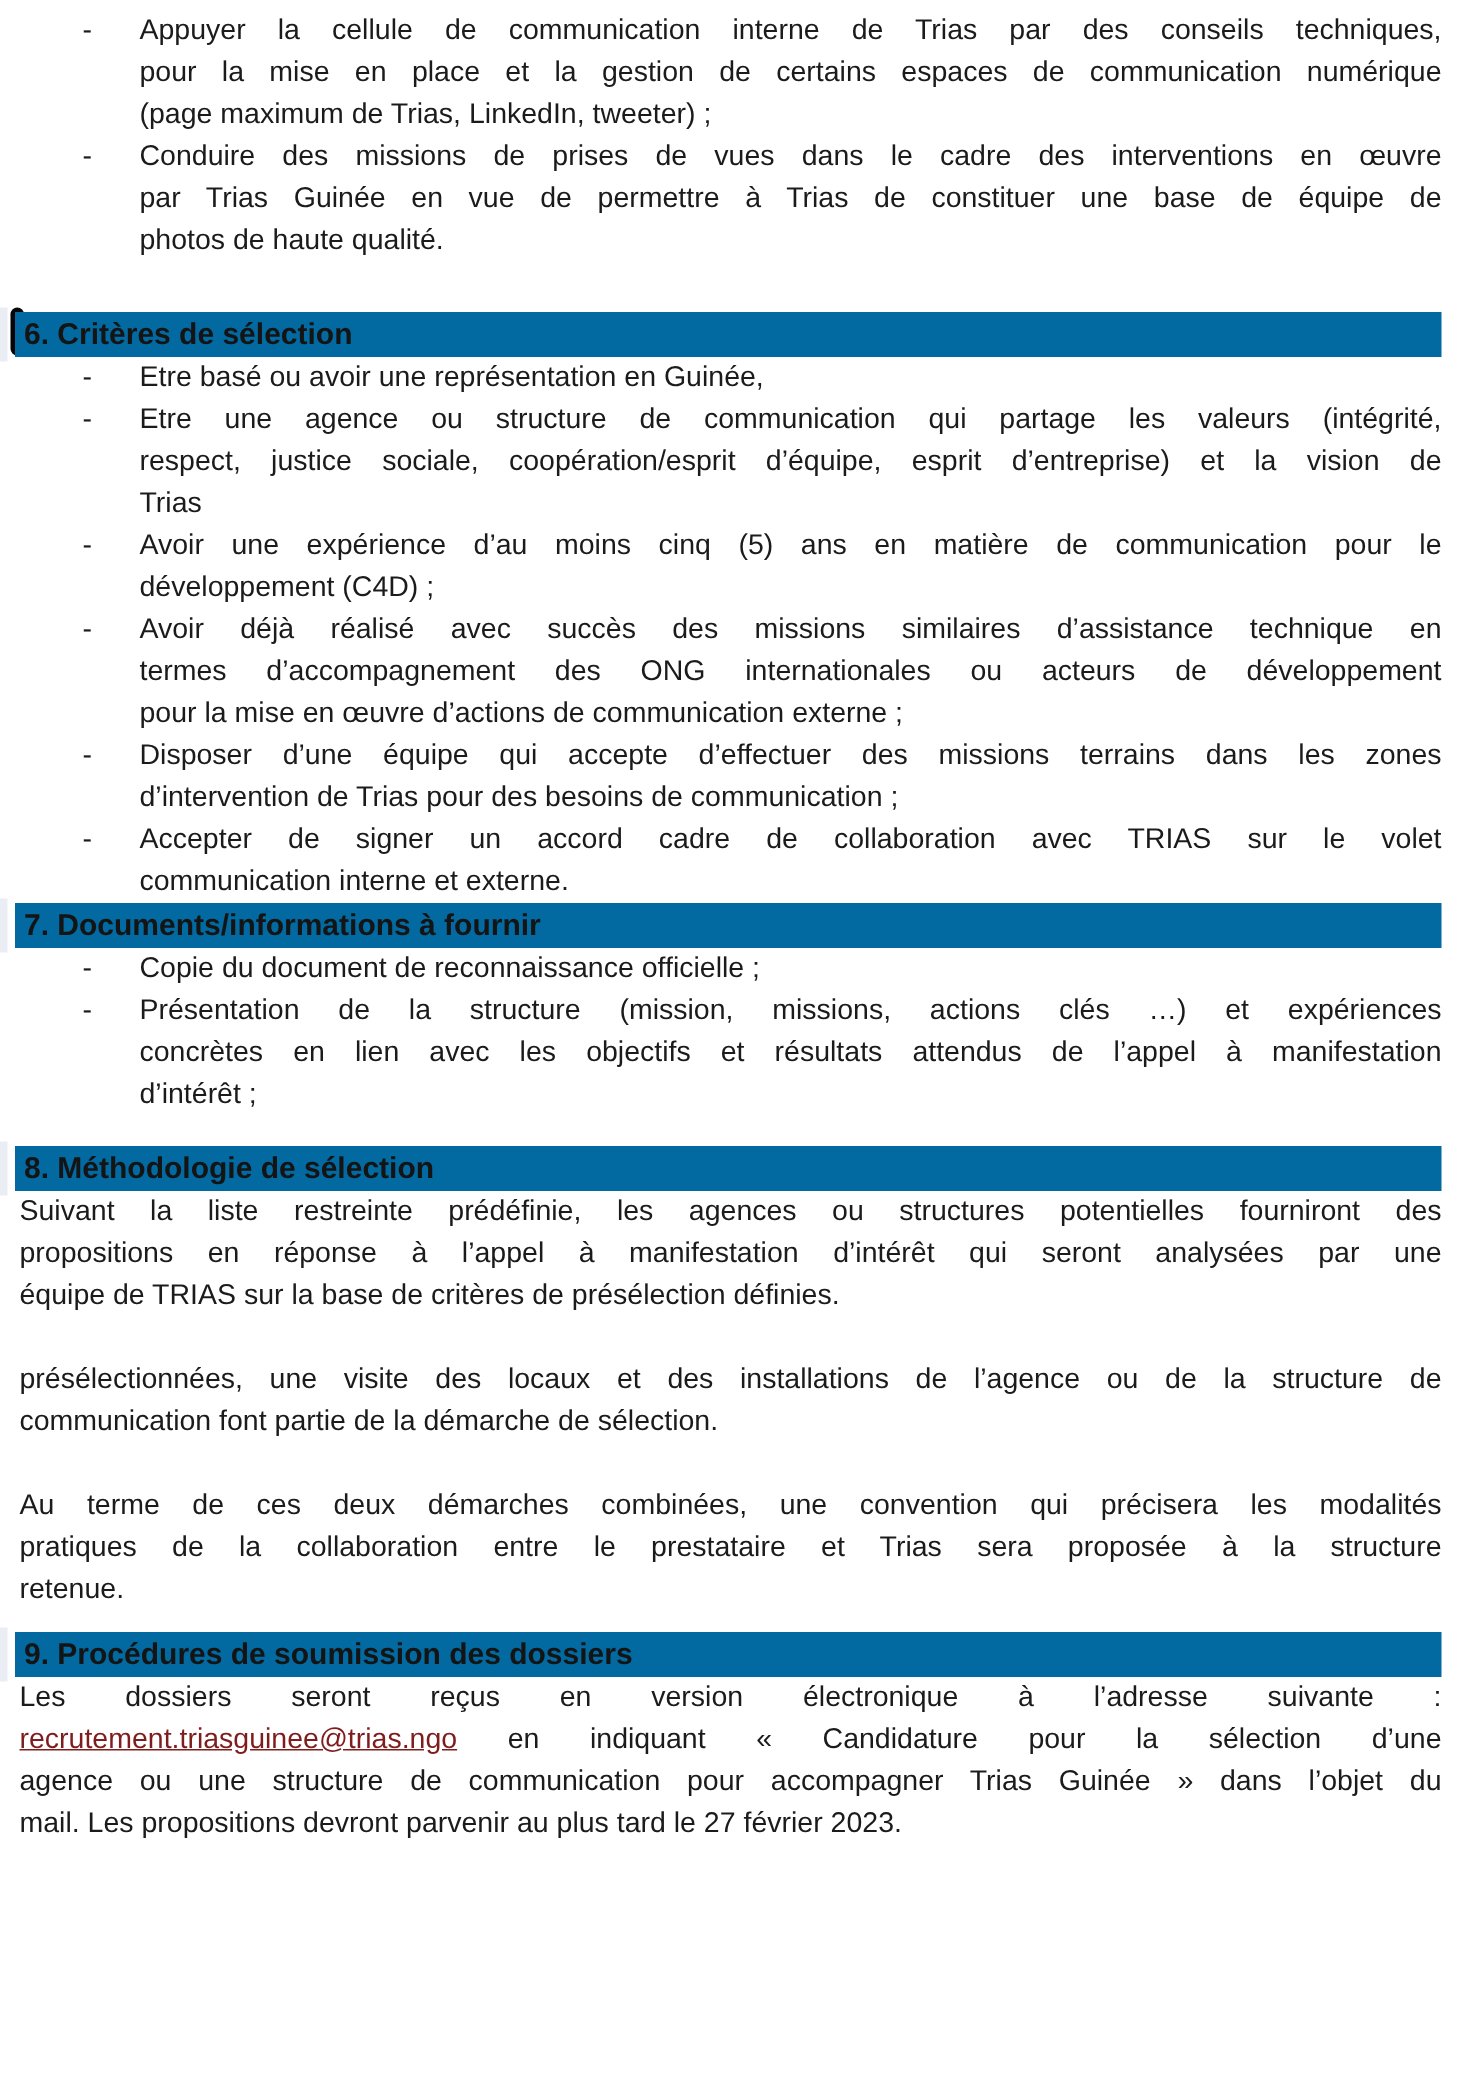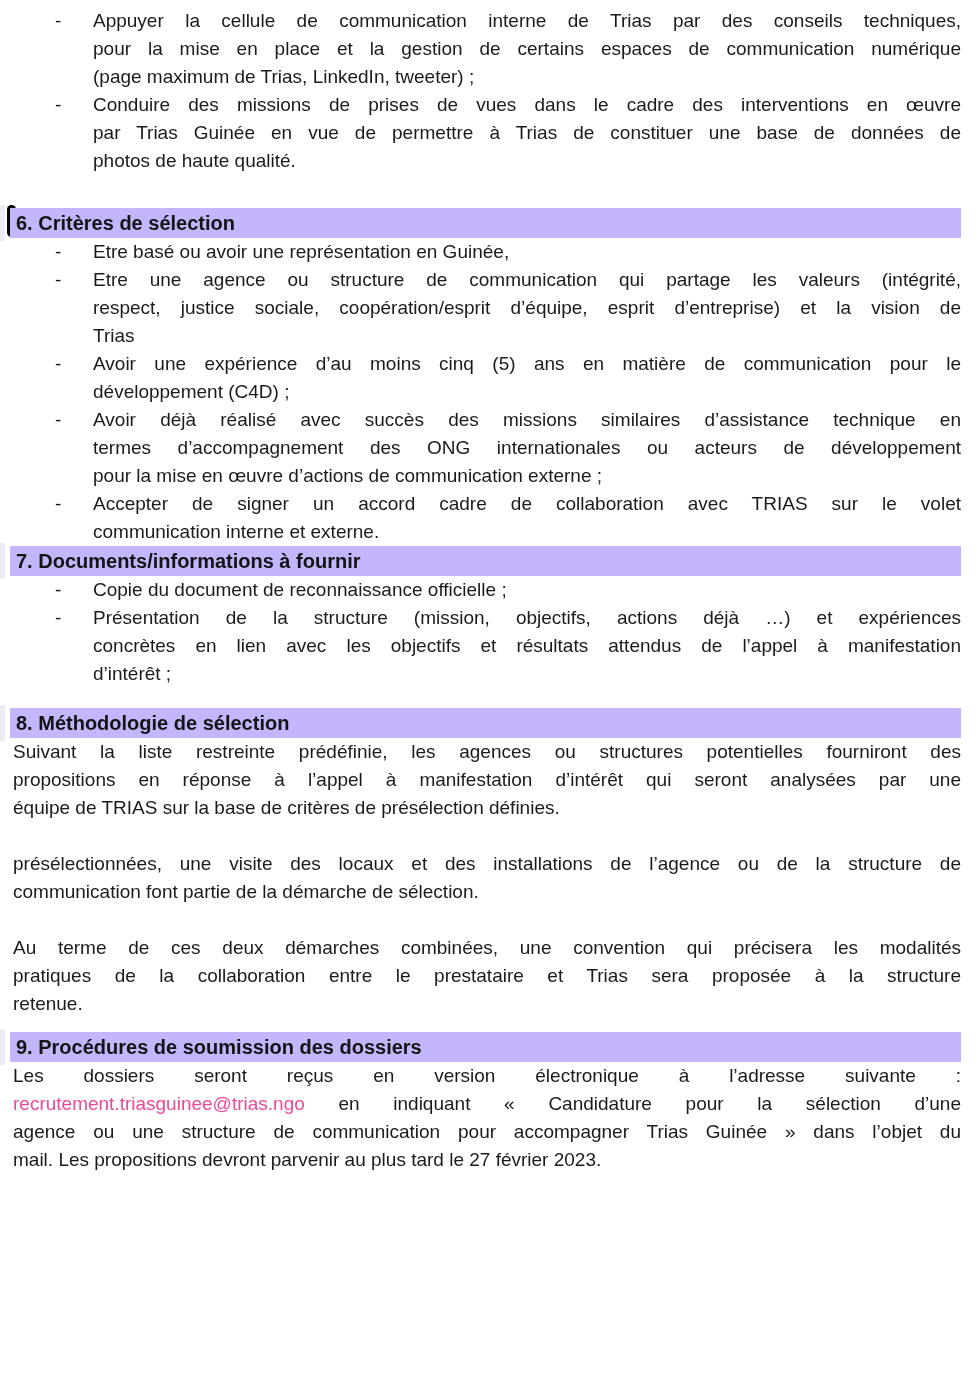--- a/index.html
+++ b/index.html
@@ -24,21 +24,21 @@
     content: "-";
     position: absolute;
     left: 42px; top: 0;
     line-height: 28px;
     color: #1b1b1b;
   }
   .sec-header {
     position: relative;
     display: block;
     margin-left: -3px;
-    background: #c4b5fd;
+    background: #0369a1;
     font-weight: bold;
     font-size: 20px;
     height: 30px;
     line-height: 30px;
     padding-left: 6px;
     box-sizing: border-box;
     color: #141414;
   }
   .sec-header::before {
     content: "";
@@ -47,21 +47,22 @@
     width: 5px; height: 36px;
     background: #eaedf4;
   }
   #h6 { margin-top: 33px; }
   #h7 { margin-top: 0; }
   #h8 { margin-top: 20px; }
   #h9 { margin-top: 14px; }
   .para { margin: 0 0 28px 0; }
   .para.tight { margin-bottom: 0; }
   a.email-link {
-    color: #ec4899;
+    color: #7f1d1d;
+    text-decoration: underline;
     cursor: pointer;
   }
   .ink-blot {
     position: absolute;
     left: 7px; top: 205px;
     width: 9px; height: 32px;
     background: #050505;
     border-radius: 5px;
   }
 </style>
@@ -73,21 +74,21 @@
   <div class="ink-blot"></div>
 
   <ul class="dash">
     <li>
       <div class="ln">Appuyer la cellule de communication interne de Trias par des conseils techniques,</div>
       <div class="ln">pour la mise en place et la gestion de certains espaces de communication numérique</div>
       <div class="ln last">(page maximum de Trias, LinkedIn, tweeter) ;</div>
     </li>
     <li>
       <div class="ln">Conduire des missions de prises de vues dans le cadre des interventions en œuvre</div>
-      <div class="ln">par Trias Guinée en vue de permettre à Trias de constituer une base de données de</div>
+      <div class="ln">par Trias Guinée en vue de permettre à Trias de constituer une base de équipe de</div>
       <div class="ln last">photos de haute qualité.</div>
     </li>
   </ul>
 
   <div id="h6" class="sec-header">6. Critères de sélection</div>
   <ul class="dash">
     <li>
       <div class="ln last">Etre basé ou avoir une représentation en Guinée,</div>
     </li>
     <li>
@@ -98,32 +99,36 @@
     <li>
       <div class="ln">Avoir une expérience d’au moins cinq (5) ans en matière de communication pour le</div>
       <div class="ln last">développement (C4D) ;</div>
     </li>
     <li>
       <div class="ln">Avoir déjà réalisé avec succès des missions similaires d’assistance technique en</div>
       <div class="ln">termes d’accompagnement des ONG internationales ou acteurs de développement</div>
       <div class="ln last">pour la mise en œuvre d’actions de communication externe ;</div>
     </li>
     <li>
+      <div class="ln">Disposer d’une équipe qui accepte d’effectuer des missions terrains dans les zones</div>
+      <div class="ln last">d’intervention de Trias pour des besoins de communication ;</div>
+    </li>
+    <li>
       <div class="ln">Accepter de signer un accord cadre de collaboration avec TRIAS sur le volet</div>
       <div class="ln last">communication interne et externe.</div>
     </li>
   </ul>
 
   <div id="h7" class="sec-header">7. Documents/informations à fournir</div>
   <ul class="dash">
     <li>
       <div class="ln last">Copie du document de reconnaissance officielle ;</div>
     </li>
     <li>
-      <div class="ln">Présentation de la structure (mission, objectifs, actions déjà …) et expériences</div>
+      <div class="ln">Présentation de la structure (mission, missions, actions clés …) et expériences</div>
       <div class="ln">concrètes en lien avec les objectifs et résultats attendus de l’appel à manifestation</div>
       <div class="ln last">d’intérêt ;</div>
     </li>
   </ul>
 
   <div id="h8" class="sec-header">8. Méthodologie de sélection</div>
   <div class="para">
     <div class="ln">Suivant la liste restreinte prédéfinie, les agences ou structures potentielles fourniront des</div>
     <div class="ln">propositions en réponse à l’appel à manifestation d’intérêt qui seront analysées par une</div>
     <div class="ln last">équipe de TRIAS sur la base de critères de présélection définies.</div>

